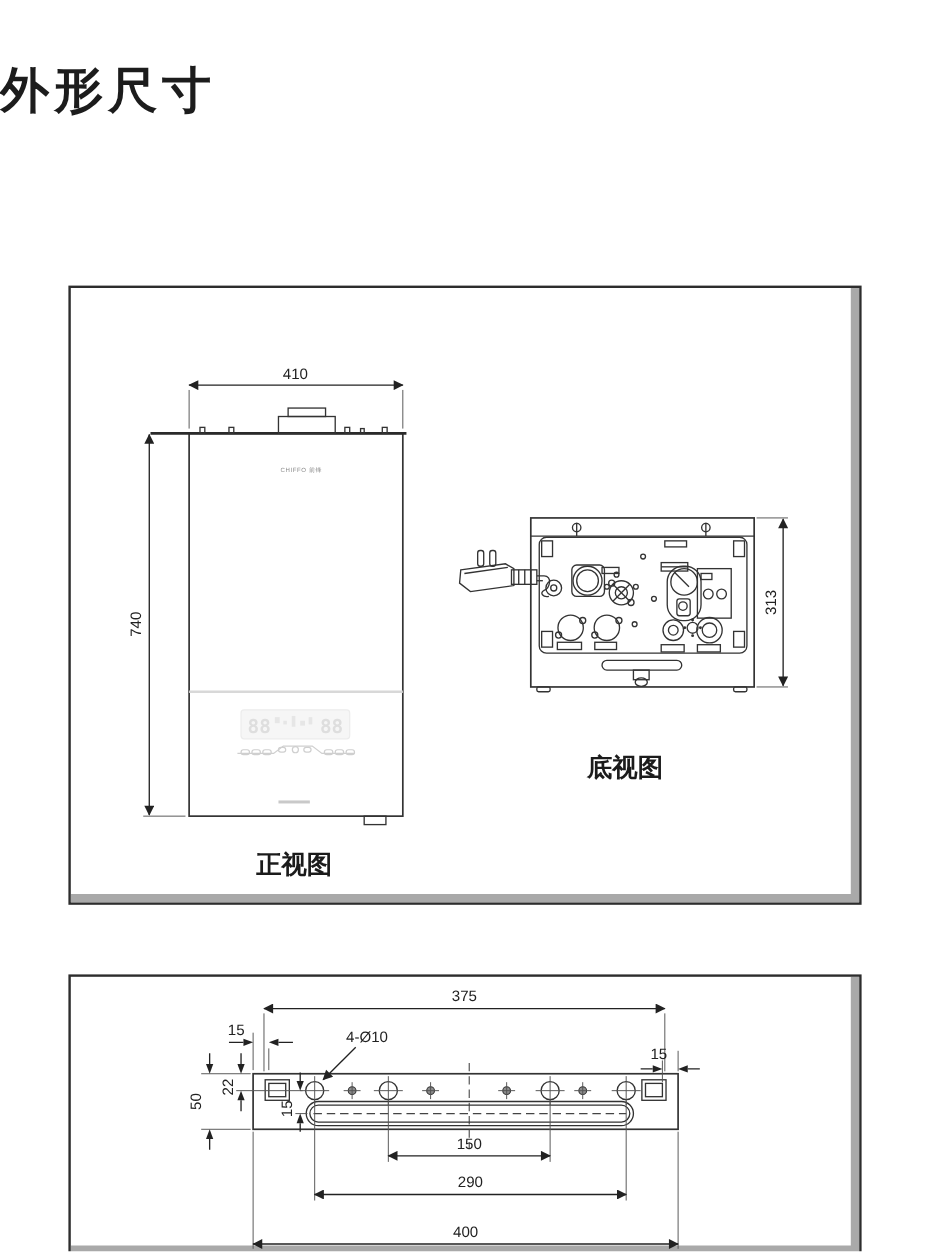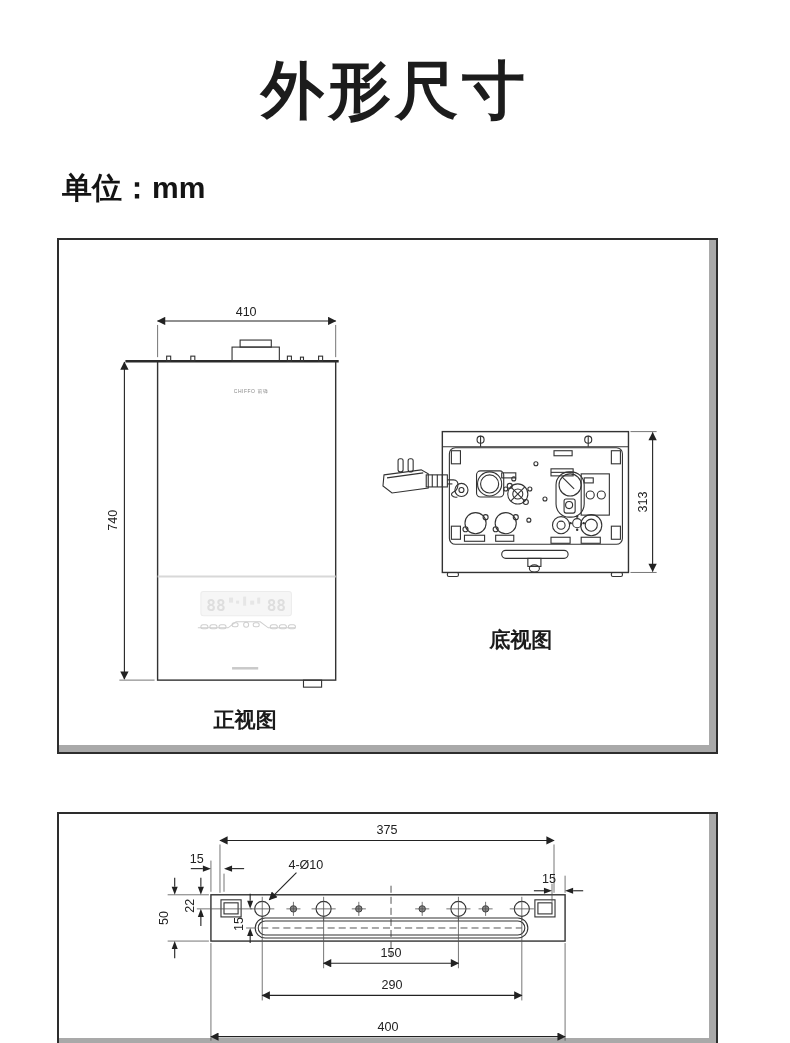--- a/index.html
+++ b/index.html
@@ -1,19 +1,19 @@
 <!DOCTYPE html>
 <html><head>
 <meta charset="utf-8">
 <style>
   html,body{margin:0;padding:0;background:#ffffff;}
   .canvas{position:relative;width:790px;height:1043px;background:#ffffff;overflow:hidden;
           font-family:"Liberation Sans","DejaVu Sans",sans-serif;}
-  .page-title{position:absolute;left:0;right:0;top:48px;text-align:center;
-              font-size:63px;font-weight:900;color:#1c1c1c;letter-spacing:4px;}
+  .page-title{position:absolute;left:0;right:0;top:48px;text-align:left;
+              font-size:41px;font-weight:900;color:#1c1c1c;letter-spacing:4px;}
   .unit-label{position:absolute;left:62px;top:168px;font-size:30px;font-weight:600;color:#141414;}
   .draw-box{position:absolute;background:#ffffff;border:2px solid #2d2d2d;
             box-shadow:inset -7px -7px 0 0 #a9a9a9;text-align:center;}
   #box-views{left:57px;top:238px;width:657px;height:512px;}
   #box-bracket{left:57px;top:812px;width:657px;height:231px;}
   svg{display:block;width:100%;height:100%;}
   .ln{stroke:#333;stroke-width:1.4;fill:none;}
   .ln2{stroke:#333;stroke-width:1.1;fill:none;}
   .thick{stroke:#2a2a2a;stroke-width:2.4;fill:none;}
   .thin{stroke:#555;stroke-width:0.8;fill:none;}
@@ -27,21 +27,20 @@
   .lt{stroke:#cfcfcf;stroke-width:1;fill:none;}
   .arrow{fill:#222;stroke:none;}
   .grayfill{fill:#8c8c8c;stroke:#333;stroke-width:0.9;}
 </style>
 </head>
 <body>
 
 <div class="canvas">
 
   <div class="page-title">外形尺寸</div>
-  <div class="unit-label">单位：mm</div>
 
   <div class="draw-box" id="box-views">
     <svg viewBox="0 0 653 508">
       <defs>
         <marker id="ah1" viewBox="0 0 10 10" refX="9.2" refY="5" markerWidth="10" markerHeight="7.5" orient="auto-start-reverse">
           <path d="M0,0 L10,5 L0,10 z" fill="#222"></path>
         </marker>
       </defs>
 
       <g>

